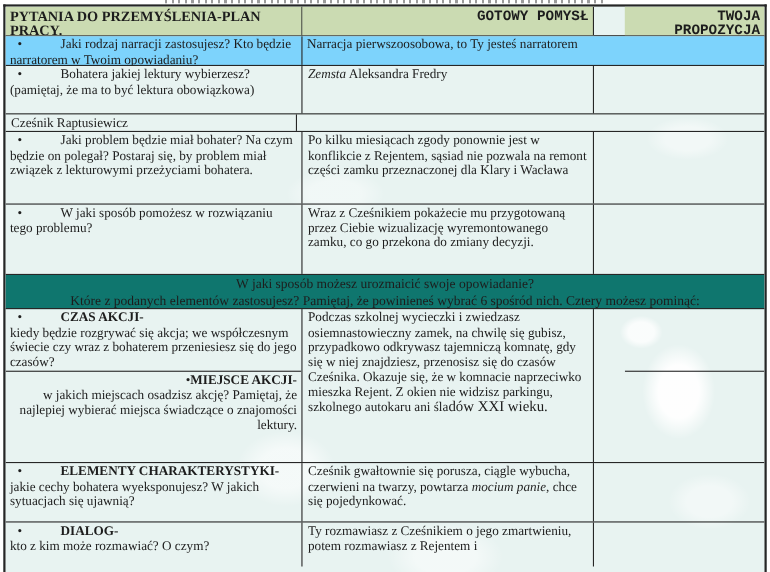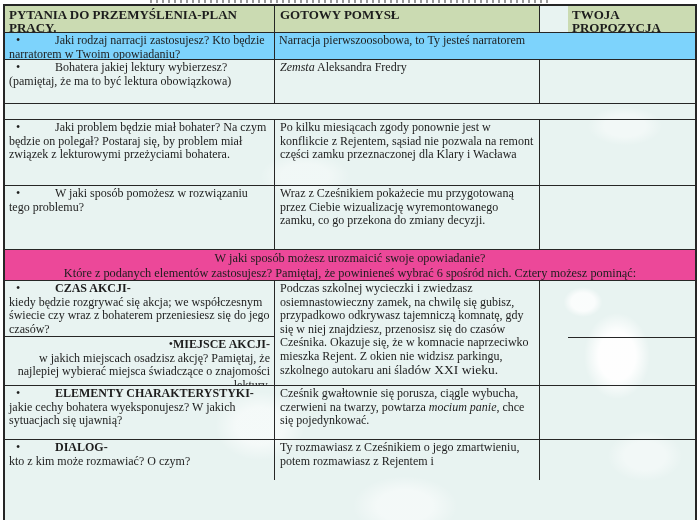--- a/index.html
+++ b/index.html
@@ -35,23 +35,23 @@
       radial-gradient(ellipse 60px 30px at 300px 170px, rgba(255,255,255,.4) 0 40%, rgba(255,255,255,0) 75%),
       radial-gradient(ellipse 50px 26px at 620px 120px, rgba(255,255,255,.45) 0 40%, rgba(255,255,255,0) 75%);
   }
   .tr { position:relative; z-index:1; display:flex; border-bottom:1px solid #262626; }
   .c  { overflow:hidden; padding:1px 4px 0 4px; font-size:12px; line-height:13.5px; }
   .c1 { width:270px; border-right:1px solid #262626; }
   .c2 { width:265px; border-right:1px solid #262626; padding-left:5px; }
   .c3 { flex:1;margin-left:28px; }
   .merged23 { flex:1; text-align:left; }
   .hdr { background:#cbdbb2; font-weight:bold; font-size:13px; line-height:13px; padding-top:2px; }
-  .hdr.center { text-align:left; }
+  .hdr.center { text-align:right;font-family:Liberation Mono, monospace; }
   .white-row { background:#7dd3fc; }
-  .section-row { background:#ec4899; display:block; text-align:center; font-size:12.3px; line-height:14.5px; padding-top:1px; }
+  .section-row { background:#0f766e; display:block; text-align:center; font-size:12.3px; line-height:14.5px; padding-top:1px; }
   .b { display:inline-block; width:46px; padding-left:7px; }
   .term { font-weight:bold; }
   .ital { font-style:italic; }
   .xxi { font-family:Liberation Serif, serif; font-size:13.5px; }
   .subcol { display:flex; flex-direction:column; padding:0; }
   .sub-top { height:57px; border-bottom:1px solid #262626; padding:1px 4px 0 4px; }
   .sub-bot { flex:1; padding:1px 4px 0 4px;text-align:right; }
 </style>
 </head>
 <body>
@@ -80,20 +80,21 @@
     <div class="c c1">
       <span class="b">•</span><span>Bohatera jakiej lektury wybierzesz? (pamiętaj, że ma to być lektura obowiązkowa)</span>
     </div>
     <div class="c c2">
       <span class="ital">Zemsta</span><span> Aleksandra Fredry</span>
     </div>
     <div class="c c3"></div>
   </div>
 
   <div class="tr" style="height:16px">
+    <div class="c c2">Cześnik Raptusiewicz</div>
     <div class="c c3"></div>
   </div>
 
   <div class="tr" style="height:66px">
     <div class="c c1">
       <span class="b">•</span><span>Jaki problem będzie miał bohater? Na czym będzie on polegał? Postaraj się, by problem miał związek z lekturowymi przeżyciami bohatera.</span>
     </div>
     <div class="c c2">Po kilku miesiącach zgody ponownie jest w konflikcie z Rejentem, sąsiad nie pozwala na remont części zamku przeznaczonej dla Klary i Wacława</div>
     <div class="c c3"></div>
   </div>
@@ -104,21 +105,21 @@
     </div>
     <div class="c c2">Wraz z Cześnikiem pokażecie mu przygotowaną przez Ciebie wizualizację wyremontowanego zamku, co go przekona do zmiany decyzji.</div>
     <div class="c c3"></div>
   </div>
 
   <div class="tr section-row" style="height:31px">
     <div>W jaki sposób możesz urozmaicić swoje opowiadanie?</div>
     <div>Które z podanych elementów zastosujesz? Pamiętaj, że powinieneś wybrać 6 spośród nich. Cztery możesz pominąć:</div>
   </div>
 
-  <div class="tr" style="height:105px">
+  <div class="tr" style="height:140px">
     <div class="c c1 subcol">
       <div class="sub-top">
         <div><span class="b">•</span><span class="term">CZAS AKCJI-</span></div>
         <div>kiedy będzie rozgrywać się akcja; we współczesnym świecie czy wraz z bohaterem przeniesiesz się do jego czasów?</div>
       </div>
       <div class="sub-bot">
         <div><span class="b">•</span><span class="term">MIEJSCE AKCJI-</span></div>
         <div>w jakich miejscach osadzisz akcję? Pamiętaj, że najlepiej wybierać miejsca świadczące o znajomości lektury.</div>
       </div>
     </div>

